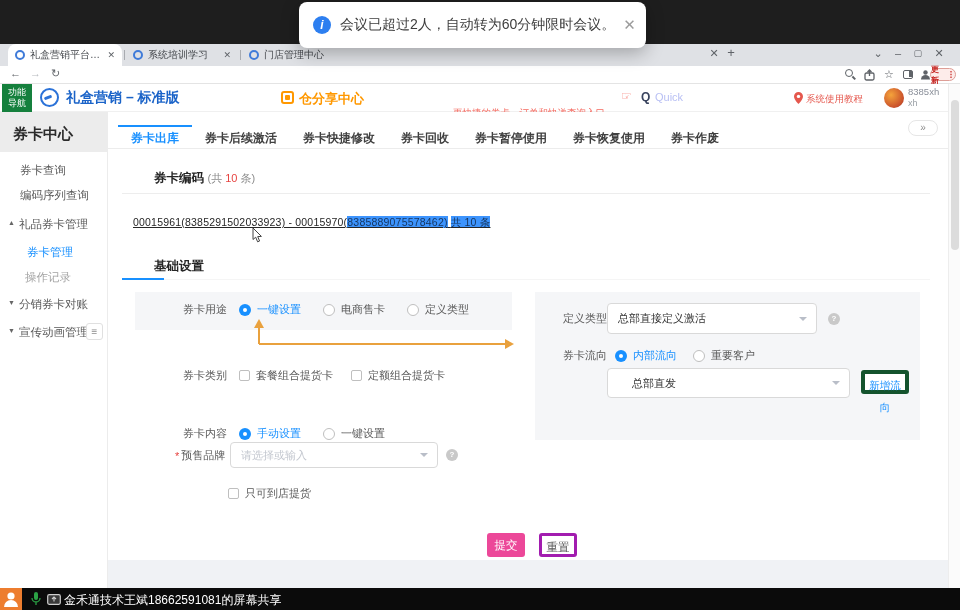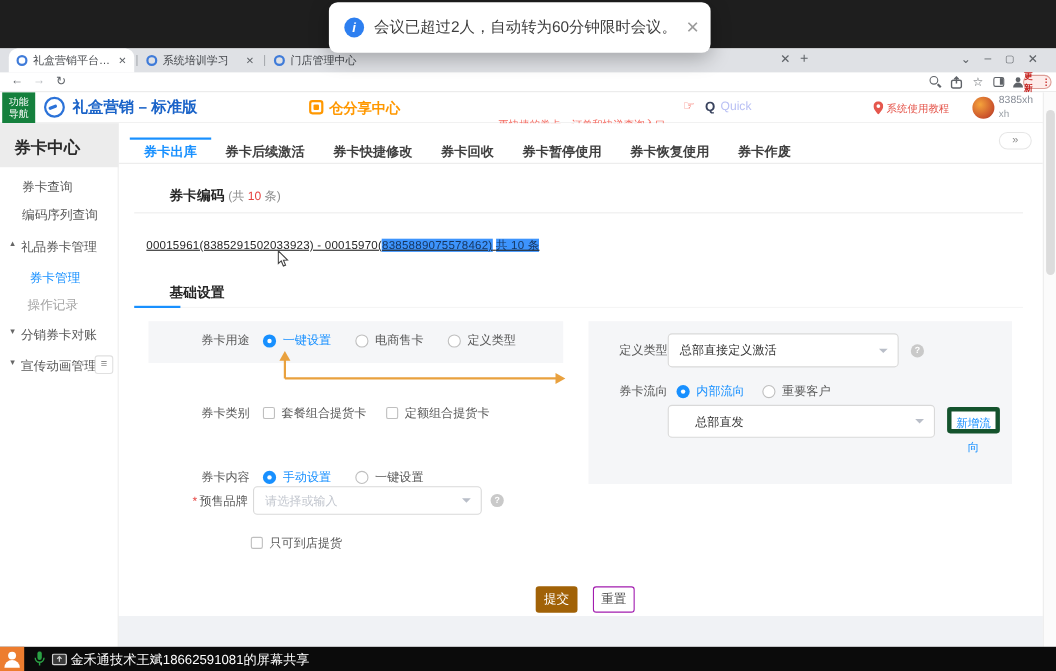--- a/index.html
+++ b/index.html
@@ -79,22 +79,22 @@
   .radio.on::after { content:""; position:absolute; left:4px; top:4px; width:4px; height:4px; background:#fff; border-radius:50%; }
   .optxt { margin-right:22px; }
   .optxt.on { color:#1890ff; }
   .cbox { width:11px; height:11px; border:1px solid #bfbfbf; border-radius:2px; background:#fff; margin-right:6px; flex:none; }
   .selbox { background:#fff; border:1px solid #d9d9d9; border-radius:4px; position:relative; display:flex; align-items:center; padding:0 10px; font-size:11px; color:#333; }
   .selbox .ph { color:#c3c7cf; }
   .chev { position:absolute; right:9px; top:50%; margin-top:-2px; width:0; height:0; border-left:4px solid transparent; border-right:4px solid transparent; border-top:4px solid #b9bec8; }
   .helpc { width:12px; height:12px; border-radius:50%; background:#c9c9c9; color:#fff; font-size:8px; font-weight:bold; text-align:center; line-height:12px; flex:none; }
   .req { color:#e64340; margin-right:2px; }
   .btn-add { position:absolute; left:290px; top:78px; width:48px; height:24px; background:#fff; border:4px solid #14532d; border-radius:3px; color:#1890ff; font-size:10.5px; text-align:center; line-height:22px;margin-left:36px; }
-  .btn-submit { position:absolute; left:379px; top:421px; width:38px; height:24px; background:#a16207; border-radius:3px; color:#fff; font-size:11.5px; text-align:center; line-height:24px; }
-  .btn-reset { position:absolute; left:431px; top:421px; width:38px; height:24px; background:#fff; border:1px solid #a21caf; border-radius:3px; color:#555; font-size:11.5px; text-align:center; line-height:22px; }
+  .btn-submit { position:absolute; left:379px; top:421px; width:38px; height:24px; background:#ec4899; border-radius:3px; color:#fff; font-size:11.5px; text-align:center; line-height:24px; }
+  .btn-reset { position:absolute; left:431px; top:421px; width:38px; height:24px; background:#fff; border:3px solid #a21caf; border-radius:3px; color:#555; font-size:11.5px; text-align:center; line-height:22px; }
 
   .bottom-gray { position:absolute; left:108px; top:560px; width:852px; height:28px; background:#f0f2f5; }
   .vscroll { position:absolute; left:948px; top:84px; width:12px; height:504px; background:#fbfbfb; border-left:1px solid #ededed; }
   .vthumb { position:absolute; left:2px; top:16px; width:8px; height:150px; background:#dcdcdc; border-radius:4px; }
 
   
   .sharebar { position:absolute; left:0; top:588px; width:960px; height:22px; background:#0b0b0b; }
   .sb-avatar { position:absolute; left:0; top:0; width:22px; height:22px; background:#ed7d2f; }
   .sb-text { position:absolute; left:64px; top:4px; font-size:12px; color:#fff; }
 

